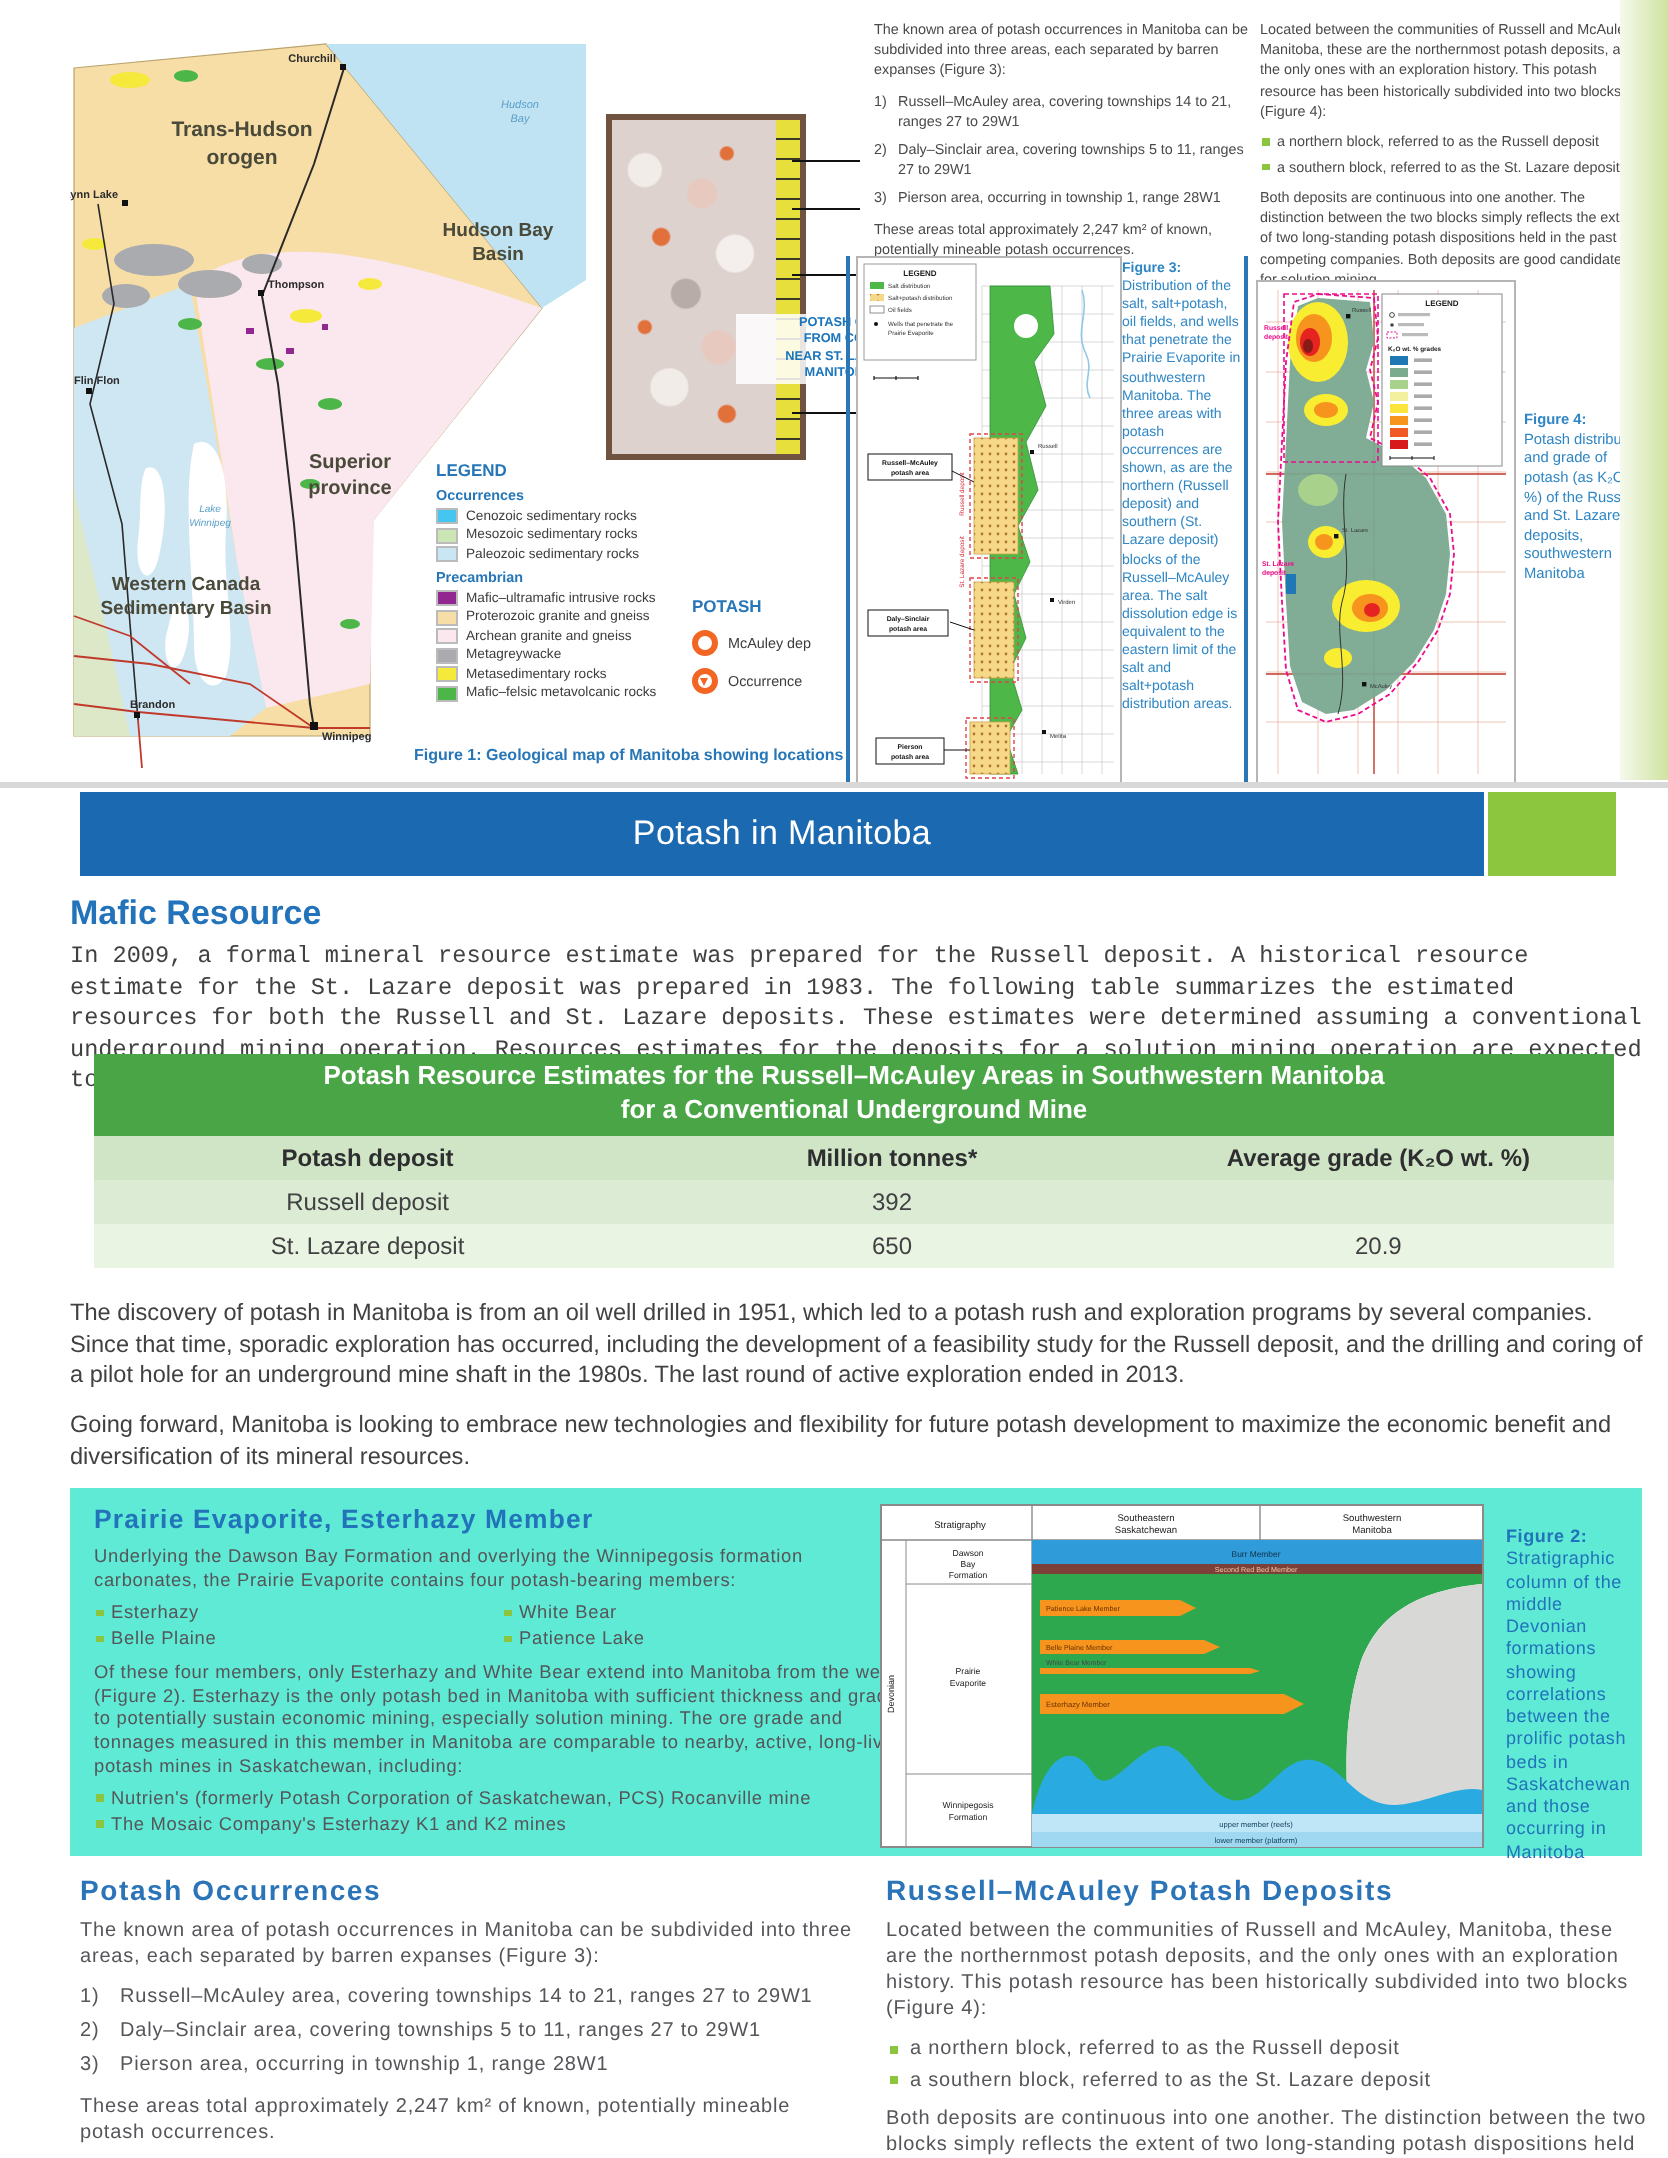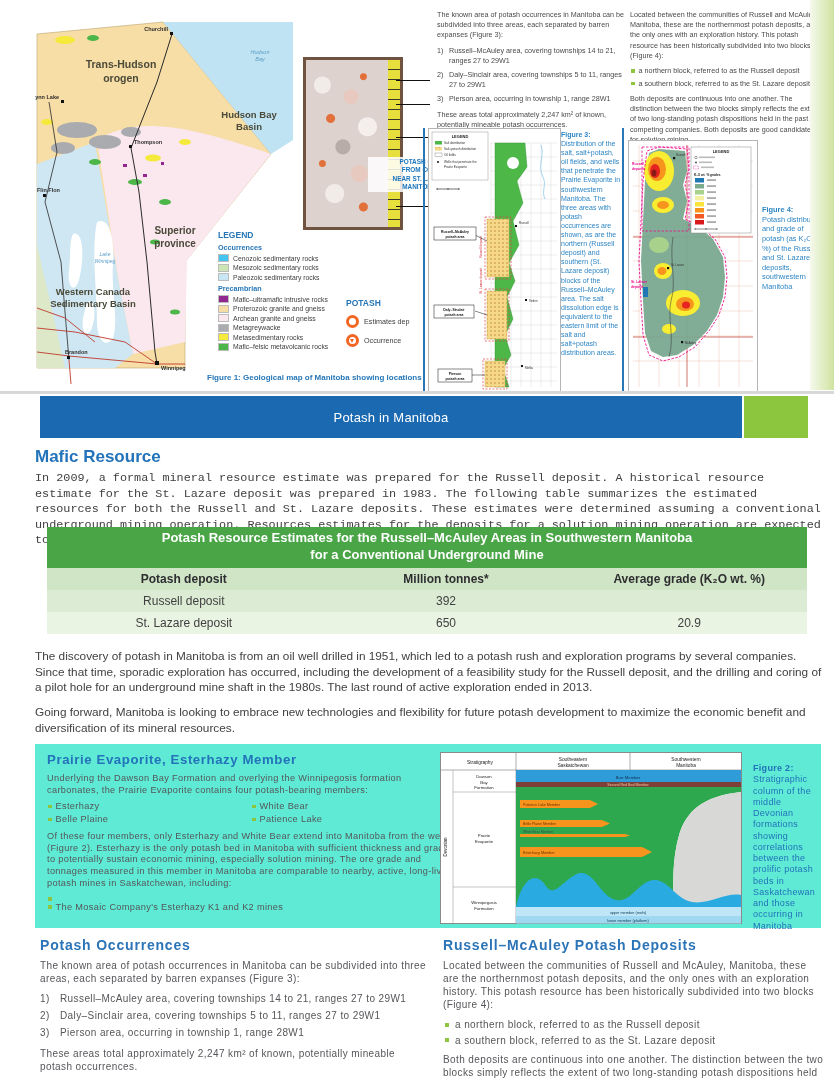--- a/index.html
+++ b/index.html
@@ -57,21 +57,21 @@
   .fig-box{background:#fff;border:1px solid #b5b5b5;}
   .fig-caption{color:#2e86c5;font-weight:500;font-size:7px;line-height:1.3;}
   .fig-caption .fc-label{font-weight:bold;display:block;}
   .green-strip{left:810px;top:0;width:24px;height:390px;
     background:linear-gradient(to right,#f5f9ec,#cfe3a0);}
   .page-divider{left:0;top:391px;width:834px;height:3px;background:#d8d8d8;}
 
   
   .banner{left:40px;top:396px;width:702px;height:42px;background:#1b69b1;
     display:flex;align-items:center;justify-content:center;}
-  .banner .t{color:#fff;font-size:13px;letter-spacing:0.2px;}
+  .banner .t{color:#fff;font-size:17px;letter-spacing:0.2px;}
   .banner-green{left:744px;top:396px;width:64px;height:42px;background:#8cc63f;}
   .h-main{color:#2273ba;font-size:17px;font-weight:bold;}
   .body-p{font-size:11.8px;line-height:1.32;color:#414042;}
   .h-res{left:35px;top:447px;}
   .p-res{left:35px;top:471px;width:792px;font-family:Liberation Mono, monospace;}
   .res-table{left:47px;top:527px;width:760px;font-size:12px;}
   .rt-title{background:#4aa547;color:#fff;font-weight:bold;font-size:13px;
     text-align:center;line-height:1.3;padding:3px 0 4px 0;}
   .rt-row{display:flex;}
   .rt-cell{text-align:center;padding:4px 0;}
@@ -235,21 +235,21 @@
     <div class="lg-item">
         <span class="sw" style="background:#4cb648"></span>
         <span class="lbl">Mafic–felsic metavolcanic rocks</span>
       </div>
   </div>
 
   <div class="abs potash-legend">
     <div class="lg-title">POTASH</div>
     <div class="pt-item">
       <span class="ring"></span>
-      <span class="lbl">Estimates dep</span>
+      <span class="lbl">McAuley dep</span>
     </div>
     <div class="pt-item">
       <span class="ring occ"></span>
       <span class="lbl">Occurrence</span>
     </div>
   </div>
 
   <div class="abs fig1-caption">Figure 1: Geological map of Manitoba showing locations</div>
 
   <div class="abs core-frame">
@@ -507,20 +507,21 @@
             </div>
           <div class="gb-bul">
               <span class="bul"></span>
               <span>Patience Lake</span>
             </div>
         </div>
       </div>
       <p>Of these four members, only Esterhazy and White Bear extend into Manitoba from the west (Figure 2). Esterhazy is the only potash bed in Manitoba with sufficient thickness and grade to potentially sustain economic mining, especially solution mining. The ore grade and tonnages measured in this member in Manitoba are comparable to nearby, active, long-lived potash mines in Saskatchewan, including:</p>
       <div class="gb-bul">
           <span class="bul"></span>
+          <span>Nutrien's (formerly Potash Corporation of Saskatchewan, PCS) Rocanville mine</span>
         </div>
       <div class="gb-bul">
           <span class="bul"></span>
           <span>The Mosaic Company's Esterhazy K1 and K2 mines</span>
         </div>
     </div>
 
     <svg class="abs fig2-panel" width="302" height="172" viewBox="0 0 302 172" style="left:405px;top:8px;">
       <rect x="0.5" y="0.5" width="301" height="171" fill="#fff" stroke="#8a8a8a" stroke-width="1"></rect>
       <line x1="0" y1="18" x2="302" y2="18" stroke="#8a8a8a" stroke-width="0.7"></line>

